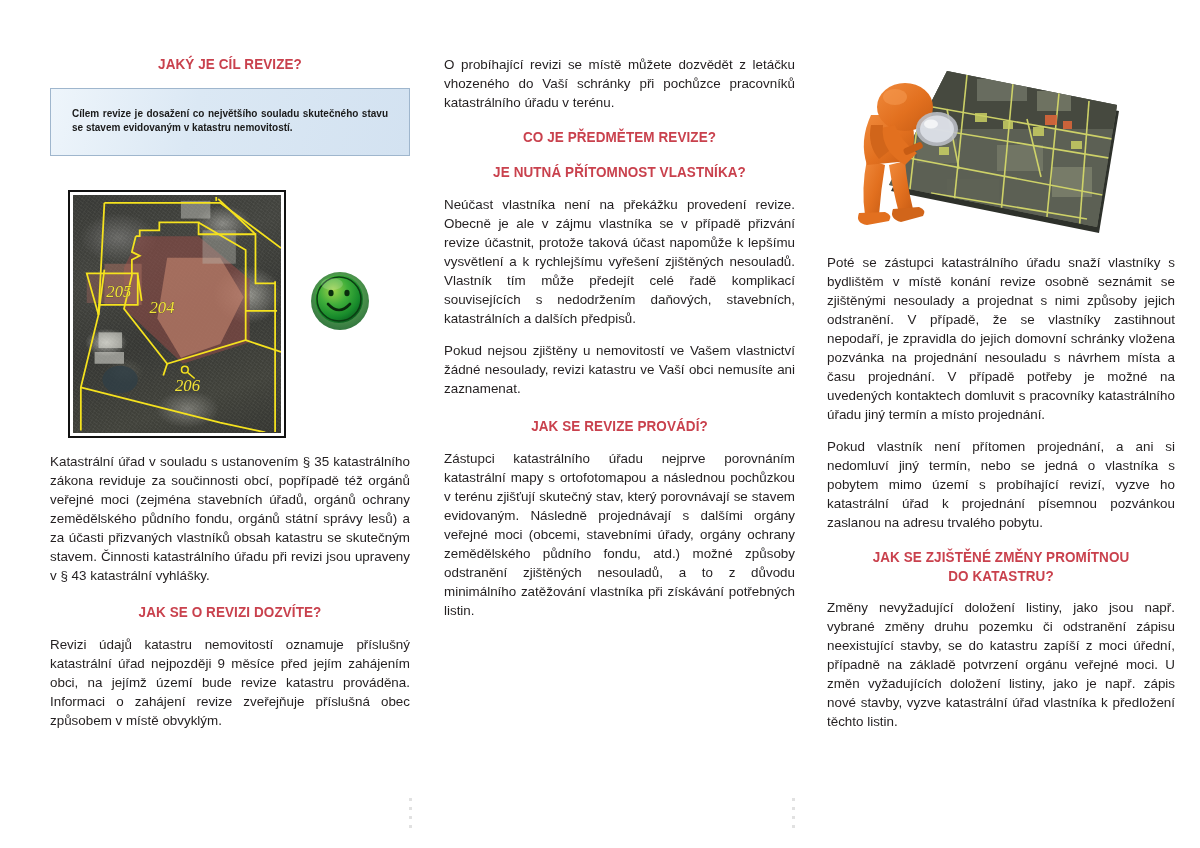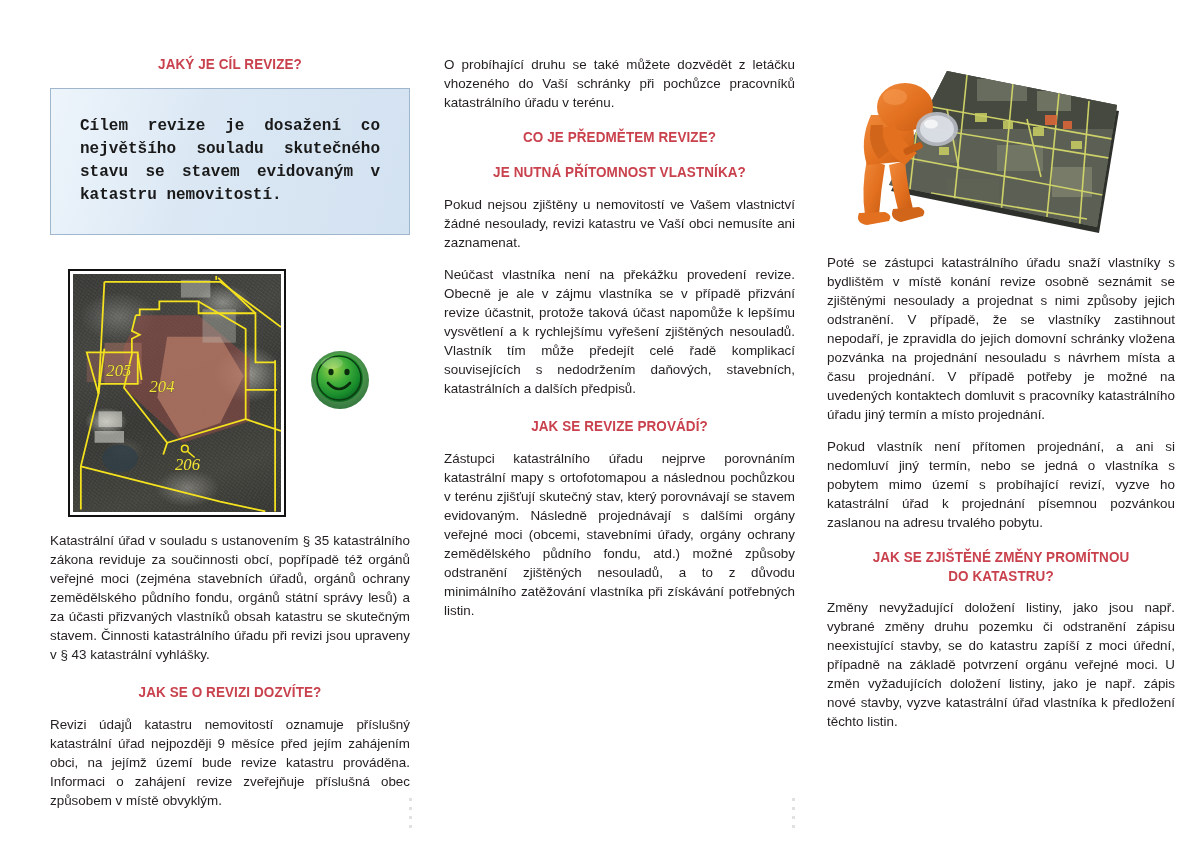--- a/index.html
+++ b/index.html
@@ -72,27 +72,26 @@
 
   
   .goal-box {
     box-sizing: border-box;
     margin: 6px 0 20px 0;
     padding: 10px 13px 11px 13px;
     border: 1px solid #9fb6cd;
     background: linear-gradient(105deg, #eef5fb 0%, #dbe8f4 40%, #d3e2f1 100%);
   }
   .goal-box p {
-    margin: 16px;
-    font-size: 16px;
+    margin: 8px;
+    font-size: 10px;
     font-weight: bold;
     line-height: 1.45;
     text-align: justify;
     color: #1a1a1a;
-    font-family: Liberation Mono, monospace;
   }
 
   
   .map-figure {
     position: relative;
     width: 330px;
     height: 262px;
     margin: 0 0 14px 0;
   }
   .map-frame {
@@ -256,30 +255,30 @@
 
       <p class="body-text">Katastrální úřad v souladu s ustanovením § 35 katastrálního zákona reviduje za součinnosti obcí, popřípadě též orgánů veřejné moci (zejména stavebních úřadů, orgánů ochrany zemědělského půdního fondu, orgánů státní správy lesů) a za účasti přizvaných vlastníků obsah katastru se skutečným stavem. Činnosti katastrálního úřadu při revizi jsou upraveny v § 43 katastrální vyhlášky.</p>
 
       <h2 class="section-heading" style="margin-top:18px;">JAK SE O REVIZI DOZVÍTE?</h2>
 
       <p class="body-text">Revizi údajů katastru nemovitostí oznamuje příslušný katastrální úřad nejpozději 9 měsíce před jejím zahájením obci, na jejímž území bude revize katastru prováděna. Informaci o zahájení revize zveřejňuje příslušná obec způsobem v místě obvyklým.</p>
     </div>
 
     <div class="col col-mid">
 
-      <p class="body-text">O probíhající druhu se také můžete dozvědět z letáčku vhozeného do Vaší schránky při pochůzce pracovníků katastrálního úřadu v terénu.</p>
+      <p class="body-text">O probíhající revizi se místě můžete dozvědět z letáčku vhozeného do Vaší schránky při pochůzce pracovníků katastrálního úřadu v terénu.</p>
 
       <h2 class="section-heading" style="margin-top:16px;">CO JE PŘEDMĚTEM REVIZE?</h2>
 
 
       <h2 class="section-heading" style="margin-top:16px;">JE NUTNÁ PŘÍTOMNOST VLASTNÍKA?</h2>
 
+      <p class="body-text">Neúčast vlastníka není na překážku provedení revize. Obecně je ale v zájmu vlastníka se v případě přizvání revize účastnit, protože taková účast napomůže k lepšímu vysvětlení a k rychlejšímu vyřešení zjištěných nesouladů. Vlastník tím může předejít celé řadě komplikací souvisejících s nedodržením daňových, stavebních, katastrálních a dalších předpisů.</p>
+
       <p class="body-text">Pokud nejsou zjištěny u nemovitostí ve Vašem vlastnictví žádné nesoulady, revizi katastru ve Vaší obci nemusíte ani zaznamenat.</p>
-
-      <p class="body-text">Neúčast vlastníka není na překážku provedení revize. Obecně je ale v zájmu vlastníka se v případě přizvání revize účastnit, protože taková účast napomůže k lepšímu vysvětlení a k rychlejšímu vyřešení zjištěných nesouladů. Vlastník tím může předejít celé řadě komplikací souvisejících s nedodržením daňových, stavebních, katastrálních a dalších předpisů.</p>
 
       <h2 class="section-heading" style="margin-top:18px;">JAK SE REVIZE PROVÁDÍ?</h2>
 
       <p class="body-text">Zástupci katastrálního úřadu nejprve porovnáním katastrální mapy s ortofotomapou a následnou pochůzkou v terénu zjišťují skutečný stav, který porovnávají se stavem evidovaným. Následně projednávají s dalšími orgány veřejné moci (obcemi, stavebními úřady, orgány ochrany zemědělského půdního fondu, atd.) možné způsoby odstranění zjištěných nesouladů, a to z důvodu minimálního zatěžování vlastníka při získávání potřebných listin.</p>
     </div>
 
     <div class="col col-right">
 
       <div class="surveyor-figure">
         <svg viewBox="0 0 372 192" width="372" height="192">

